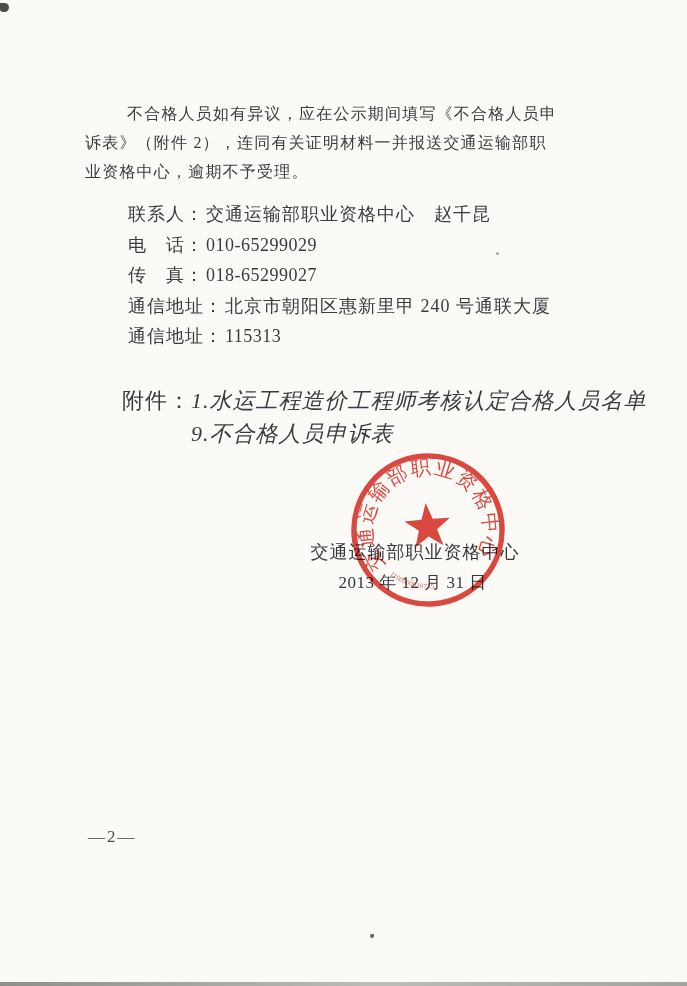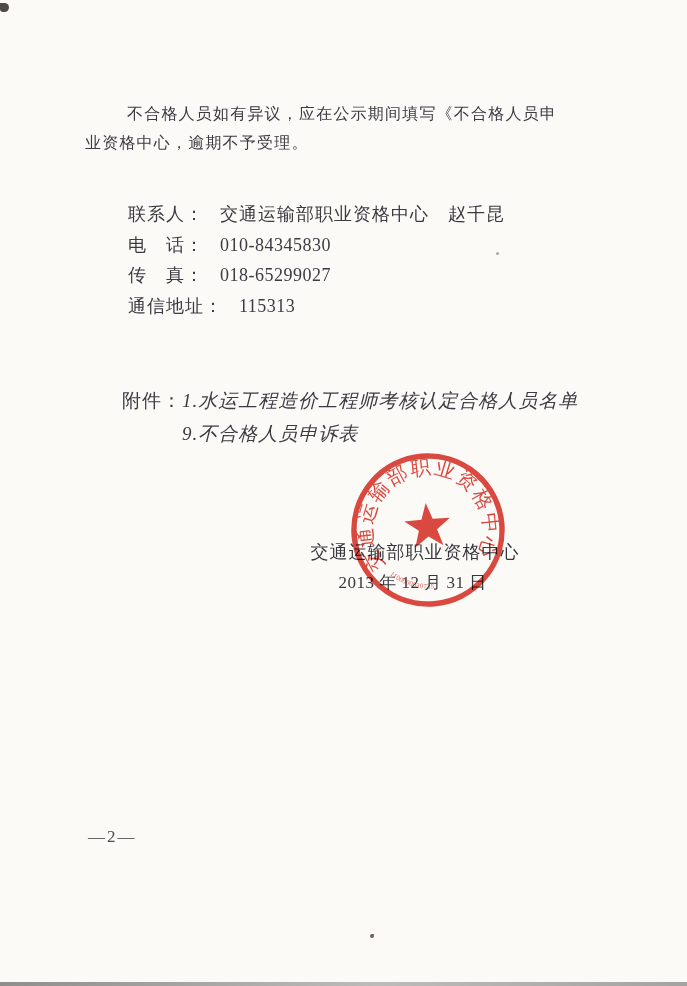--- a/index.html
+++ b/index.html
@@ -10,24 +10,24 @@
     color:#3b3b42;
     position:relative;
     overflow:hidden;
   }
   
   .para{position:absolute;left:85px;top:99px;width:524px;font-size:16px;line-height:29px;letter-spacing:1.2px;}
   .pline{display:block;}
   .pline.indent{text-indent:42px;}
   
   .contact{position:absolute;left:128px;top:199px;font-size:18px;line-height:30.5px;letter-spacing:1px;}
-  .crow .val{margin-left:16px;}
+  .crow .val{margin-left:2px;}
   .num{letter-spacing:0.5px;}
   
-  .attach{position:absolute;left:122px;top:384px;font-size:19px;line-height:33px;letter-spacing:1px;display:flex;align-items:flex-start;}
+  .attach{position:absolute;left:122px;top:384px;font-size:22px;line-height:33px;letter-spacing:1px;display:flex;align-items:flex-start;}
   .attach-label{white-space:nowrap;}
   .attach-items{display:block;font-style:italic;}
   
   .sig-org{position:absolute;left:300px;top:540px;width:230px;text-align:center;font-size:18px;letter-spacing:1px;color:#37373e;}
   .sig-date{position:absolute;left:320px;top:571px;width:185px;text-align:center;font-size:17px;letter-spacing:0.5px;color:#37373e;}
   
   .seal{position:absolute;left:343px;top:445px;mix-blend-mode:multiply;opacity:0.92;transform:rotate(-5deg);}
   
   .pagenum{position:absolute;left:88px;top:827px;font-size:17px;letter-spacing:2px;color:#4c4c4e;}
   
@@ -40,32 +40,36 @@
 </style>
 </head>
 <body>
 
 <div class="page">
 
   <div class="speck corner"></div>
 
   <div class="para">
     <span class="pline indent">不合格人员如有异议，应在公示期间填写《不合格人员申</span>
+    <span class="pline">诉表》（附件 2），连同有关证明材料一并报送交通运输部职</span>
     <span class="pline">业资格中心，逾期不予受理。</span>
   </div>
 
   <div class="contact">
     <div class="crow">
       <span>联系人：</span><span class="val">交通运输部职业资格中心　赵千昆</span>
     </div>
     <div class="crow">
-      <span>电　话：</span><span class="val num">010-84345830</span>
+      <span>电　话：</span><span class="val num">010-65299029</span>
     </div>
     <div class="crow">
       <span>传　真：</span><span class="val num">018-65299027</span>
+    </div>
+    <div class="crow">
+      <span>通信地址：</span><span class="val">北京市朝阳区惠新里甲 240 号通联大厦</span>
     </div>
     <div class="crow">
       <span>通信地址：</span><span class="val num">115313</span>
     </div>
   </div>
 
   <div class="attach">
     <span class="attach-label">附件：</span>
     <div class="attach-items">
       <div>1.水运工程造价工程师考核认定合格人员名单</div>

